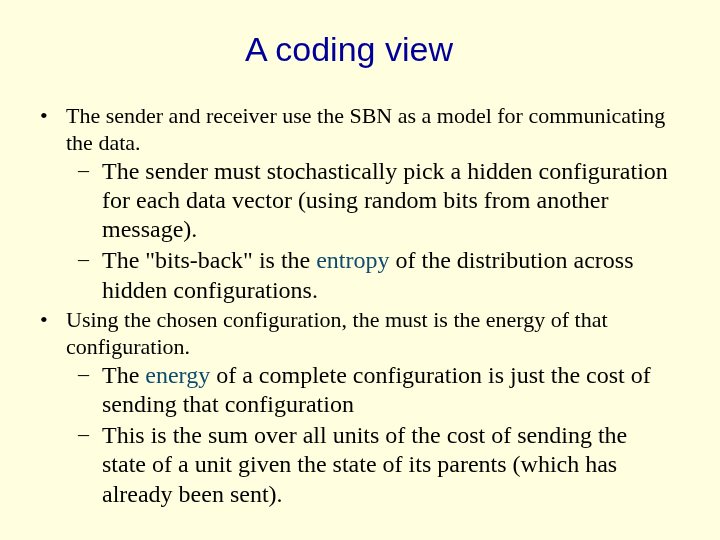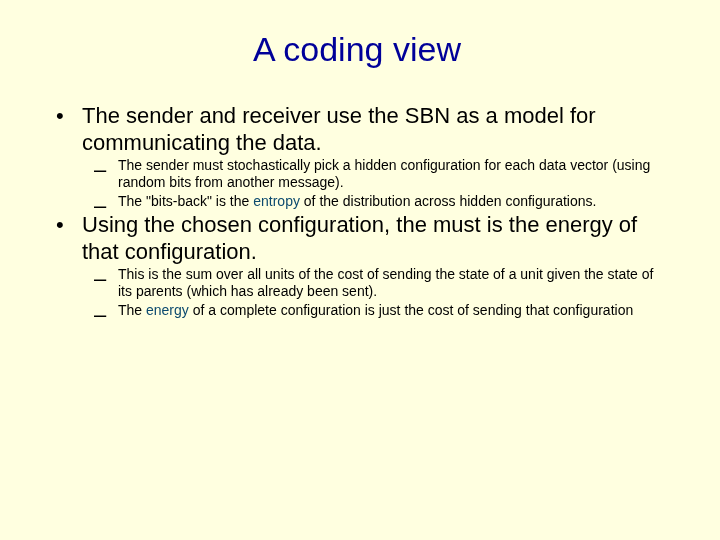--- a/index.html
+++ b/index.html
@@ -5,21 +5,21 @@
   body {
     margin: 0;
     padding: 0;
     width: 720px;
     height: 540px;
     background: #ffffe0;
     font-family: Arial, Helvetica, sans-serif;
     overflow: hidden;
   }
   .slide {
-    padding: 30px 50px 0 44px;
+    padding: 30px 50px 0 28px;
     box-sizing: border-box;
   }
   .title {
     text-align: center;
     font-size: 34px;
     color: #000099;
     margin-bottom: 34px;
     font-weight: normal;
   }
   ul.top {
@@ -27,37 +27,38 @@
     padding: 0;
     margin: 0;
   }
   ul.top > li {
     position: relative;
     padding-left: 38px;
     font-size: 22px;
     line-height: 1.22;
     color: #000;
     margin-bottom: 2px;
+    font-family: Liberation Serif, serif;
   }
   ul.top > li::before {
     content: "•";
     position: absolute;
     left: 12px;
     top: 0;
     font-size: 22px;
   }
   ul.sub {
     list-style: none;
     padding: 0;
     margin: 0;
   }
   ul.sub > li {
     position: relative;
     padding-left: 36px;
-    font-size: 14px;
+    font-size: 24px;
     line-height: 1.22;
     color: #000;
     margin-bottom: 2px;
   }
   ul.sub > li::before {
     content: "–";
     position: absolute;
     left: 12px;
     top: 0;
     font-size: 22px;
@@ -81,21 +82,21 @@
         </li>
         <li>
           <span>The "bits-back" is the </span><span class="accent">entropy</span><span> of the distribution across hidden configurations.</span>
         </li>
       </ul>
     </li>
     <li>
       <span>Using the chosen configuration, the must is the energy of that configuration.</span>
       <ul class="sub">
         <li>
-          <span>This is the sum over all units of the cost of sending the state of a unit given the state of its parents (which has already been sent).</span>
+          <span>The </span><span class="accent">energy</span><span> of a complete configuration is just the cost of sending that configuration</span>
         </li>
         <li>
-          <span>The </span><span class="accent">energy</span><span> of a complete configuration is just the cost of sending that configuration</span>
+          <span>This is the sum over all units of the cost of sending the state of a unit given the state of its parents (which has already been sent).</span>
         </li>
       </ul>
     </li>
   </ul>
 </div>
 
 </body></html>

